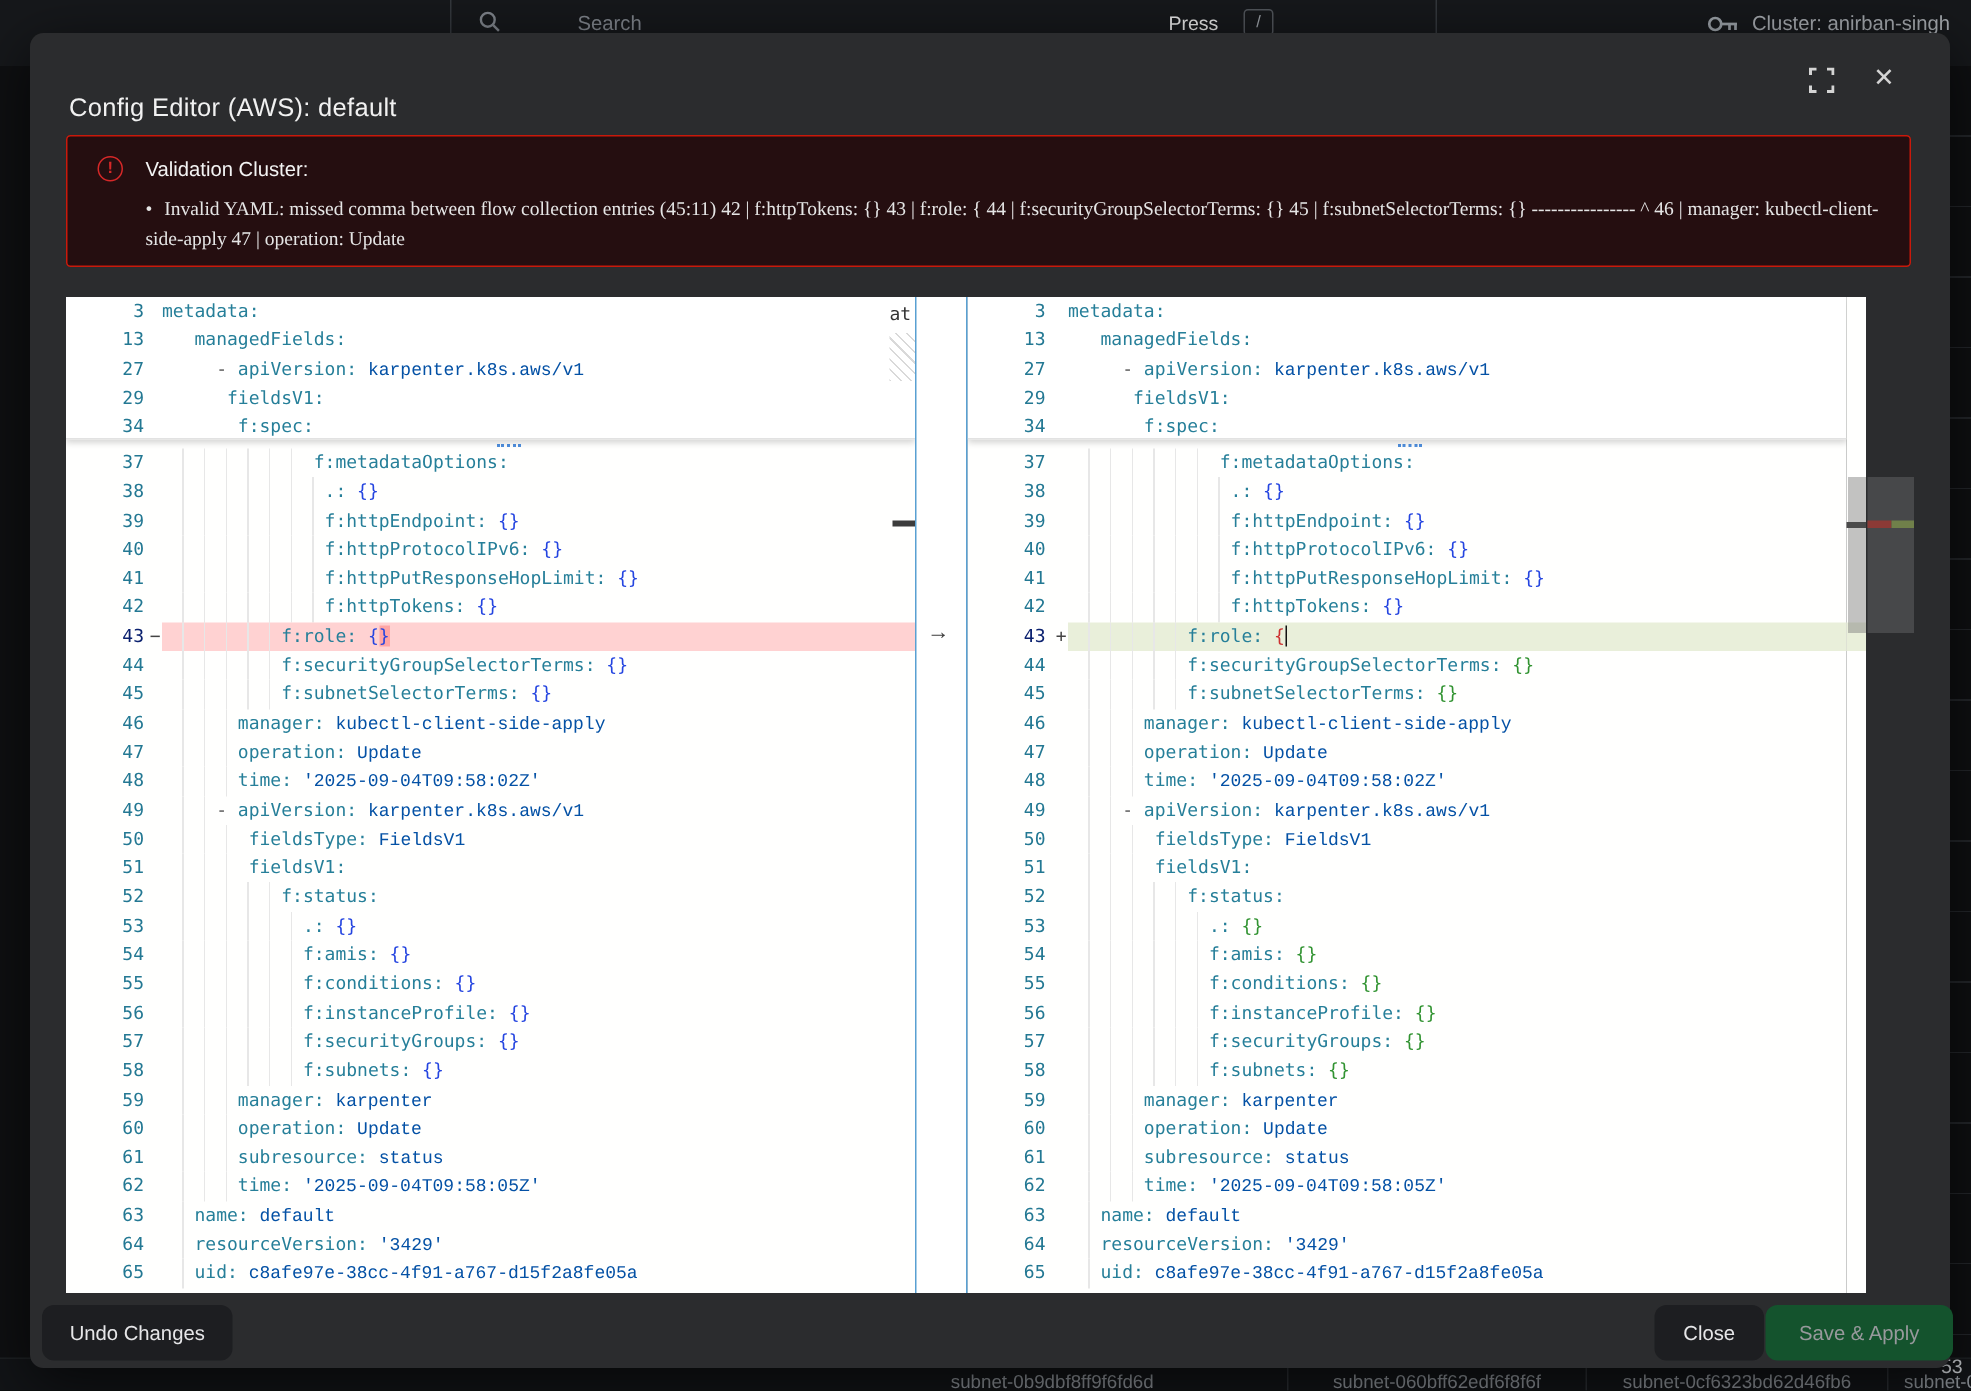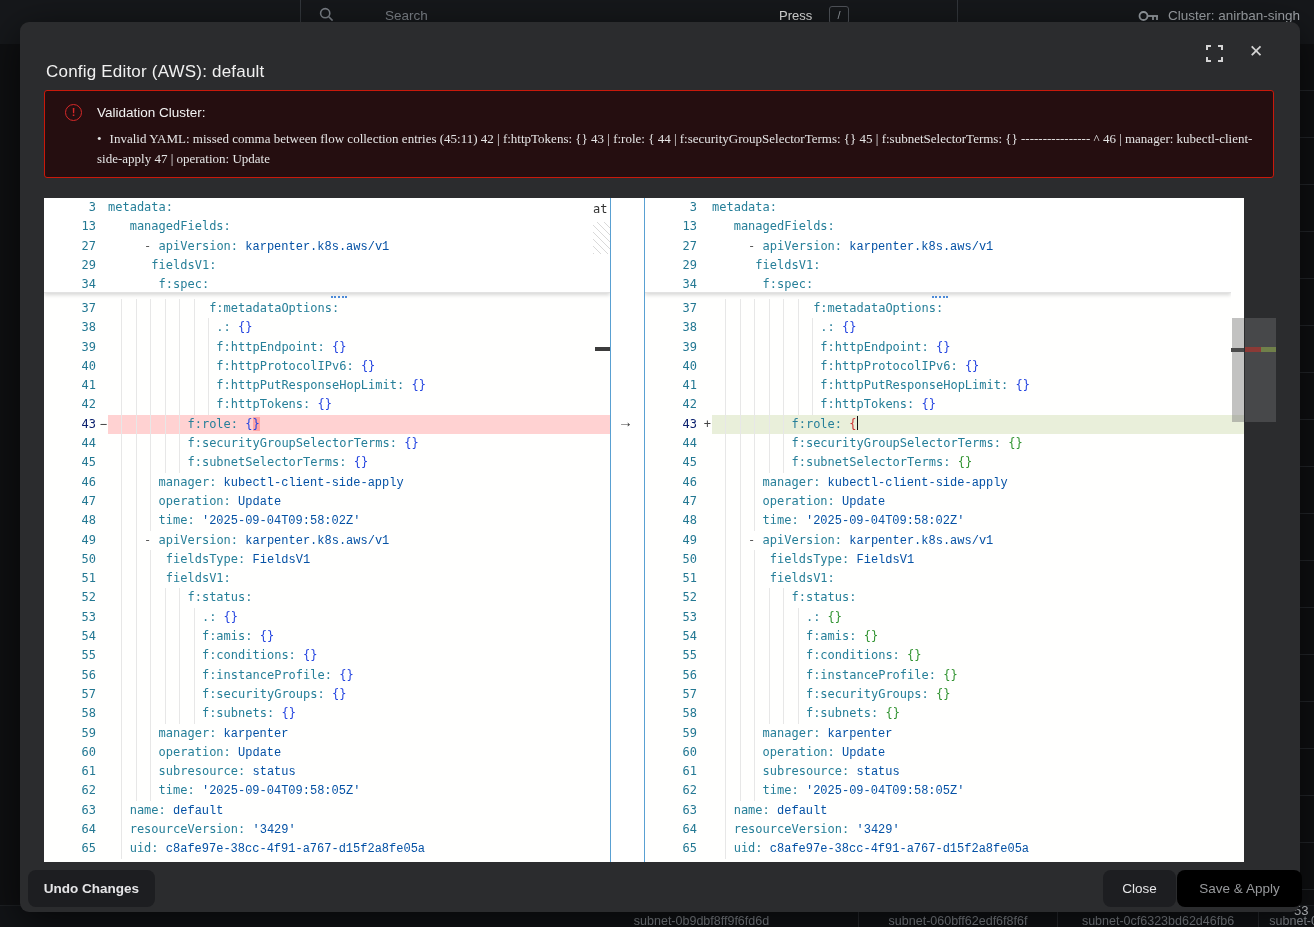--- a/index.html
+++ b/index.html
@@ -86,23 +86,23 @@
 
   .ovr-strip { position:absolute; left:1201px; top:0; width:31px; height:664px; }
   .ovr-viewport { position:absolute; left:0; top:120px; width:31px; height:104px; background:#47484a; }
   .ovr-del { position:absolute; left:0; top:149px; width:16px; height:5px; background:#8c3a36; }
   .ovr-ins { position:absolute; left:16px; top:149px; width:15px; height:5px; background:#70804a; }
 
   
   .btn { position:absolute; top:848px; height:37px; border:none; border-radius:8px;
          font-family:"Liberation Sans", sans-serif; font-size:13.5px; cursor:pointer; }
   .btn-dark { background:#1d1e21; color:#e6e6e8; }
-  .btn-undo { left:8px; width:127px;font-weight:bold; }
+  .btn-undo { left:8px; width:127px; }
   .btn-close { left:1083px; width:73px; }
-  .btn-save { left:1157px; width:125px; background:#000000; color:#97999c; cursor:default; }
+  .btn-save { left:1157px; width:125px; background:#14532d; color:#97999c; cursor:default; }
 
   svg { display:block; }
 </style>
 </head>
 <body>
 
 <div id="stage">
 
   <div class="pg-header">
     <div class="searchbox">

